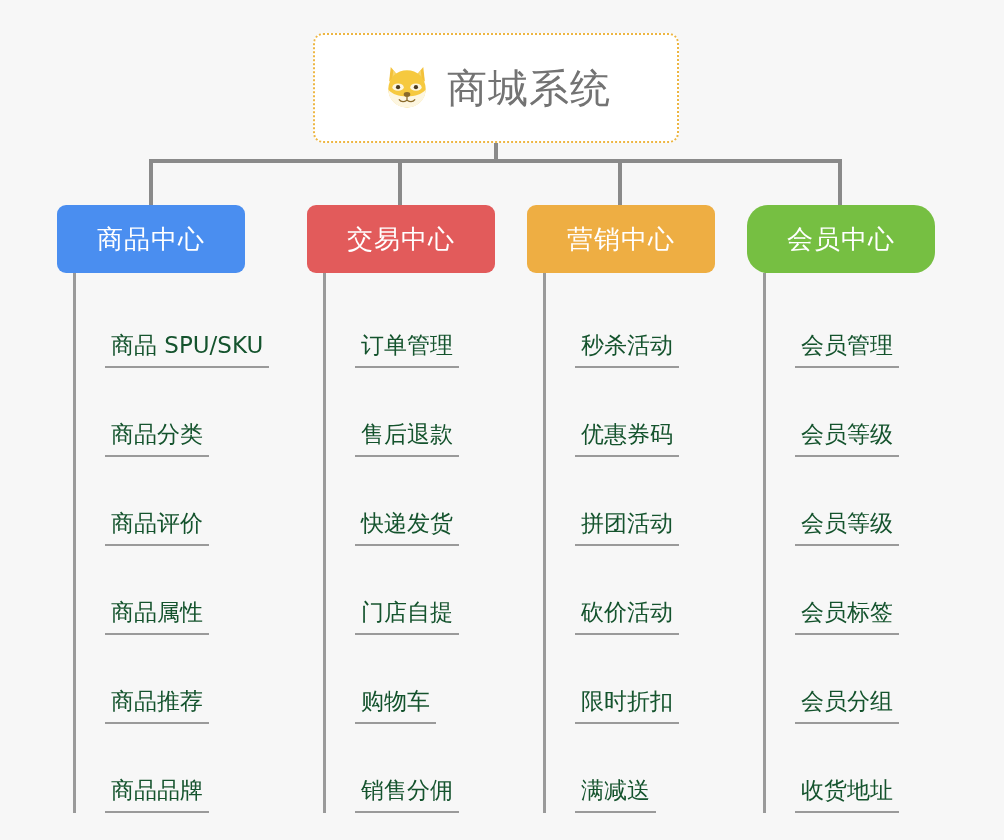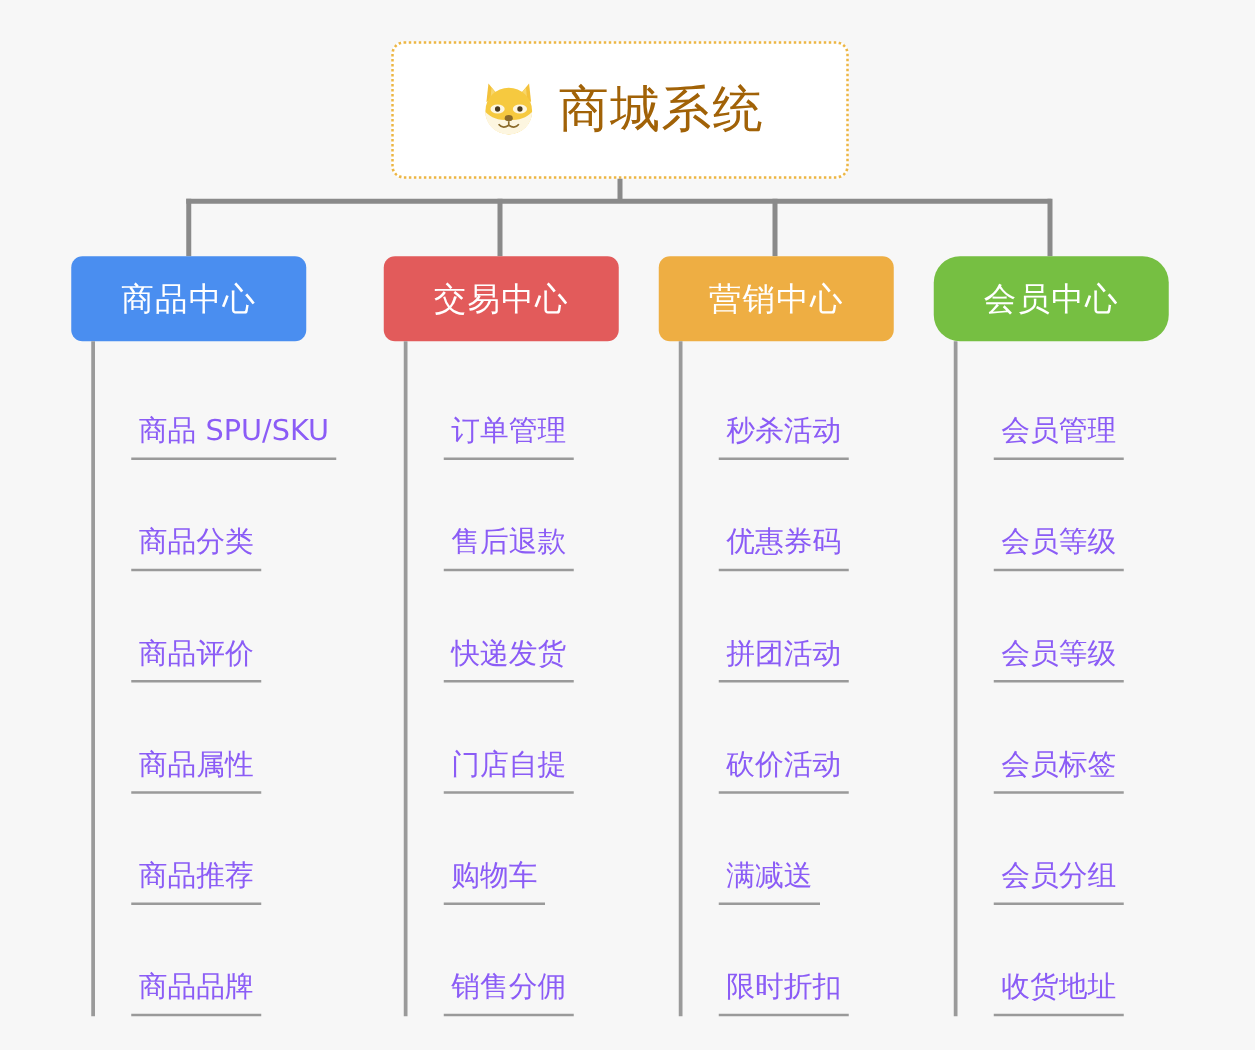--- a/index.html
+++ b/index.html
@@ -117,21 +117,21 @@
     position: relative;
     display: flex;
     align-items: flex-end;
   }
   .leaf-inner {
     display: inline-block;
     margin-left: 29px;
     padding: 0 6px 6px 6px;
     border-bottom: 2px solid #9a9a9a;
     font-size: 23px;
-    color: #8b5cf6;
+    color: #14532d;
     line-height: 1.2;
     white-space: nowrap;
   }
 </style>
 </head>
 <body style="background: rgb(247, 247, 247);">
 
 <div class="page">
 
   <div class="root-node" style="border-color: rgb(237, 182, 67);">
@@ -145,21 +145,21 @@
       <path d="M32 56 c-13 0 -23 -10 -23 -22 c6 6 12 8 23 8 c11 0 17 -2 23 -8 c0 12 -10 22 -23 22 Z" fill="#fdf6e0"></path>
       <ellipse cx="21" cy="31" rx="7" ry="4.5" fill="#fdf6e0"></ellipse>
       <ellipse cx="43" cy="31" rx="7" ry="4.5" fill="#fdf6e0"></ellipse>
       <ellipse cx="21" cy="31" rx="2.6" ry="2.6" fill="#4a3a20"></ellipse>
       <ellipse cx="43" cy="31" rx="2.6" ry="2.6" fill="#4a3a20"></ellipse>
       <ellipse cx="32" cy="40" rx="4" ry="3" fill="#8a6a2a"></ellipse>
       <path d="M32 43 v4" stroke="#8a6a2a" stroke-width="1.6" fill="none"></path>
       <path d="M32 47 q-6 4 -10 -1" stroke="#8a6a2a" stroke-width="1.6" fill="none"></path>
       <path d="M32 47 q6 4 10 -1" stroke="#8a6a2a" stroke-width="1.6" fill="none"></path>
     </svg>
-    <div class="root-title" style="color: #a16207;">商城系统</div>
+    <div class="root-title" style="color: #737373;">商城系统</div>
   </div>
 
   <div class="conn conn-v-root" style="background: rgb(138, 138, 138);"></div>
   <div class="conn conn-h-bus" style="background: rgb(138, 138, 138);"></div>
   <div class="conn conn-drop d1" style="background: rgb(138, 138, 138);"></div>
   <div class="conn conn-drop d2" style="background: rgb(138, 138, 138);"></div>
   <div class="conn conn-drop d3" style="background: rgb(138, 138, 138);"></div>
   <div class="conn conn-drop d4" style="background: rgb(138, 138, 138);"></div>
 
   <div class="columns">
@@ -227,24 +227,24 @@
         <div class="leaf">
             <span class="leaf-inner">优惠券码</span>
           </div>
         <div class="leaf">
             <span class="leaf-inner">拼团活动</span>
           </div>
         <div class="leaf">
             <span class="leaf-inner">砍价活动</span>
           </div>
         <div class="leaf">
+            <span class="leaf-inner">限时折扣</span>
+          </div>
+        <div class="leaf">
             <span class="leaf-inner">满减送</span>
-          </div>
-        <div class="leaf">
-            <span class="leaf-inner">限时折扣</span>
           </div>
       </div>
     </div>
 
     <div class="column col-3">
       <div class="col-header" style="background: rgb(118, 191, 66); border-radius: 21px;">
         <span>会员中心</span>
       </div>
       <div class="branch">
         <div class="leaf">

